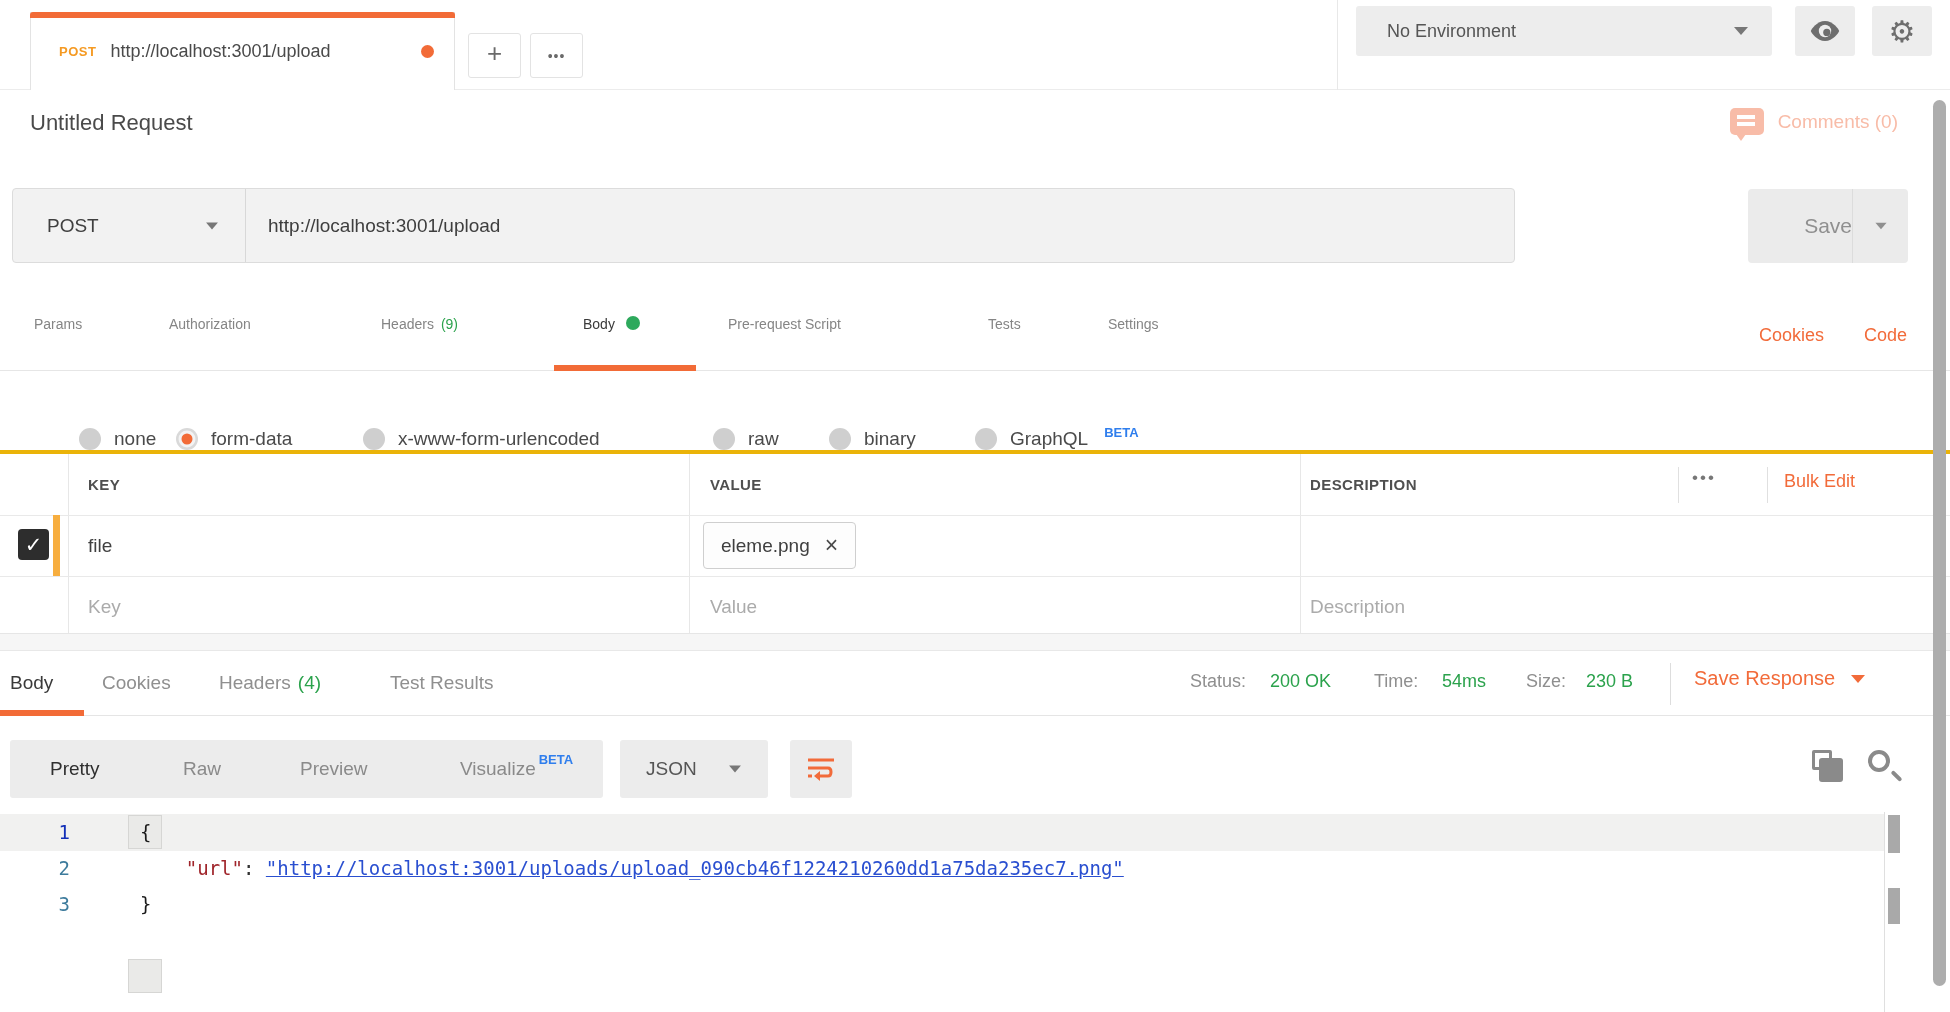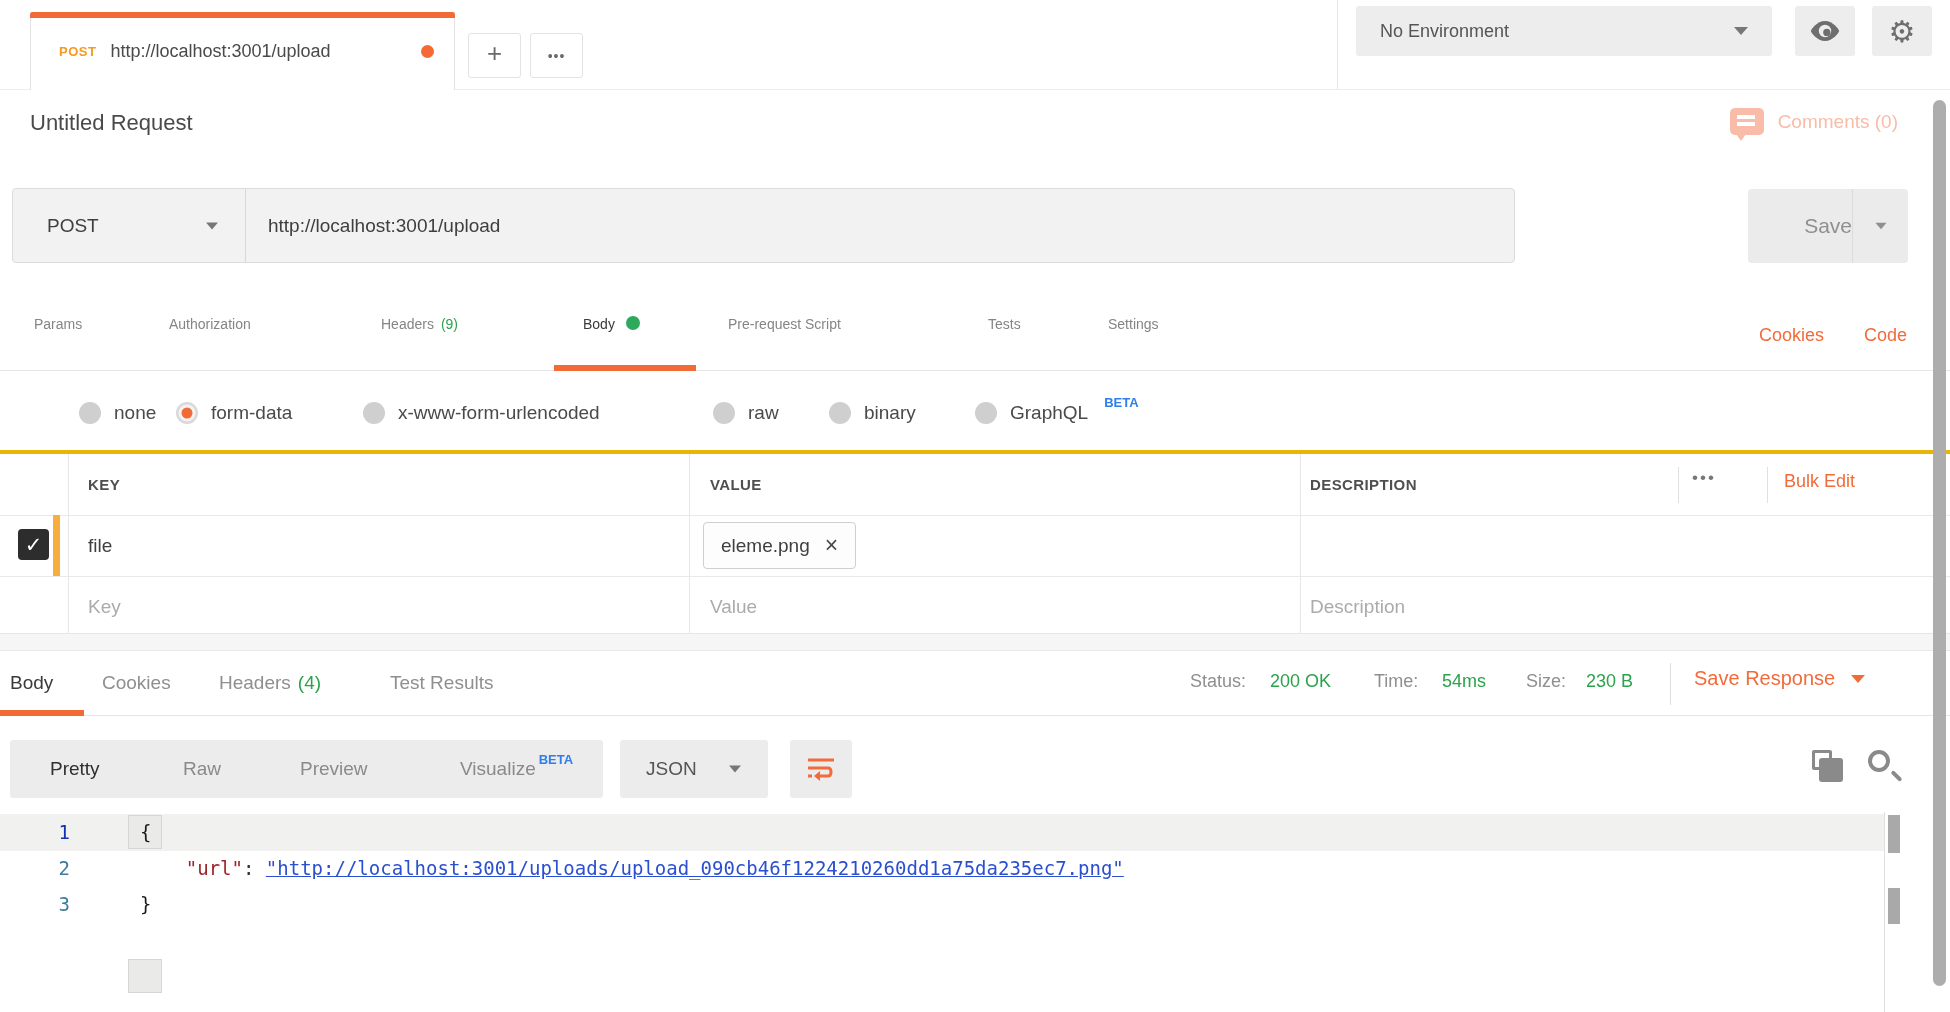--- a/index.html
+++ b/index.html
@@ -18,21 +18,21 @@
   .tab-method { font-size:13px; font-weight:bold; letter-spacing:.5px; color:#f59a23; }
   .tab-url { font-size:18px; color:#4a4a4a; margin-left:14px; }
   .tab-dot { width:13px; height:13px; border-radius:50%; background:#f26b37; margin-left:auto; }
   .sq-btn { top:33px; width:53px; height:45px; border:1px solid #e3e3e3; border-radius:3px;
     display:flex; align-items:center; justify-content:center; color:#6a6a6a; background:#fff; cursor:pointer; }
   .plus-btn { left:468px; font-size:26px; font-weight:300; padding-bottom:4px; }
   .more-btn { left:530px; font-size:14px; letter-spacing:1px; }
   .head-vdiv { left:1337px; top:0; width:1px; height:90px; background:#e8e8e8; }
   .env-select { left:1356px; top:6px; width:416px; height:50px; background:#ededed; border-radius:3px;
     display:flex; align-items:center; padding:0 24px; cursor:pointer; }
-  .env-label { font-size:18px; color:#555; }
+  .env-label { font-size:18px; color:#555;margin-left:7px; }
   .caret { width:0; height:0; border-left:7px solid transparent; border-right:7px solid transparent;
     border-top:8px solid #777; }
   .env-select .caret { margin-left:auto; }
   .icon-btn { top:6px; width:60px; height:50px; background:#ededed; border-radius:3px;
     display:flex; align-items:center; justify-content:center; cursor:pointer; }
   .eye-btn { left:1795px; }
   .gear-btn { left:1872px; font-size:30px; color:#6e6e6e; }
 
   
   .page-title { left:30px; top:110px; font-size:22px; font-weight:400; color:#4a4a4a; }
@@ -71,21 +71,21 @@
     font-size:14px; color:#858585; cursor:pointer; }
   .rtab .cnt { color:#2ba24c; margin-left:7px; }
   .rtab-active { color:#3a3a3a; }
   .body-dot { width:14px; height:14px; border-radius:50%; background:#2da95c; margin-left:11px; }
   .body-underline { position:absolute; left:554px; bottom:-1px; width:142px; height:6px; background:#f26b37; }
   .link-orange { position:absolute; top:0; height:70px; display:flex; align-items:center;
     font-size:18px; color:#f26b3a; cursor:pointer; }
 
   
   .radio-row { left:0; top:375px; width:1950px; height:75px; }
-  .radio-opt { position:absolute; top:0; height:75px; display:flex; align-items:center; gap:13px; cursor:pointer; }
+  .radio-opt { position:absolute; top:0; height:75px; display:flex; align-items:flex-end; gap:13px; cursor:pointer; }
   .radio { width:22px; height:22px; border-radius:50%; background:#cfcfcf; position:relative; }
   .radio.sel { background:#d9d9d9; }
   .radio.sel::after { content:""; position:absolute; left:50%; top:50%; transform:translate(-50%,-50%);
     width:11px; height:11px; border-radius:50%; background:#f26b37; border:3px solid #f3f3f3; }
   .radio-label { font-size:19px; color:#4a4a4a; }
   .beta { font-size:13px; font-weight:bold; color:#2f7eed; position:relative; top:-10px; margin-left:3px; }
 
   
   .kv-table { left:0; top:450px; width:1950px; height:183px; border-top:4px solid #eab308; }
   .kv-vline { position:absolute; top:0; width:1px; height:183px; background:#e7e7e7; }

